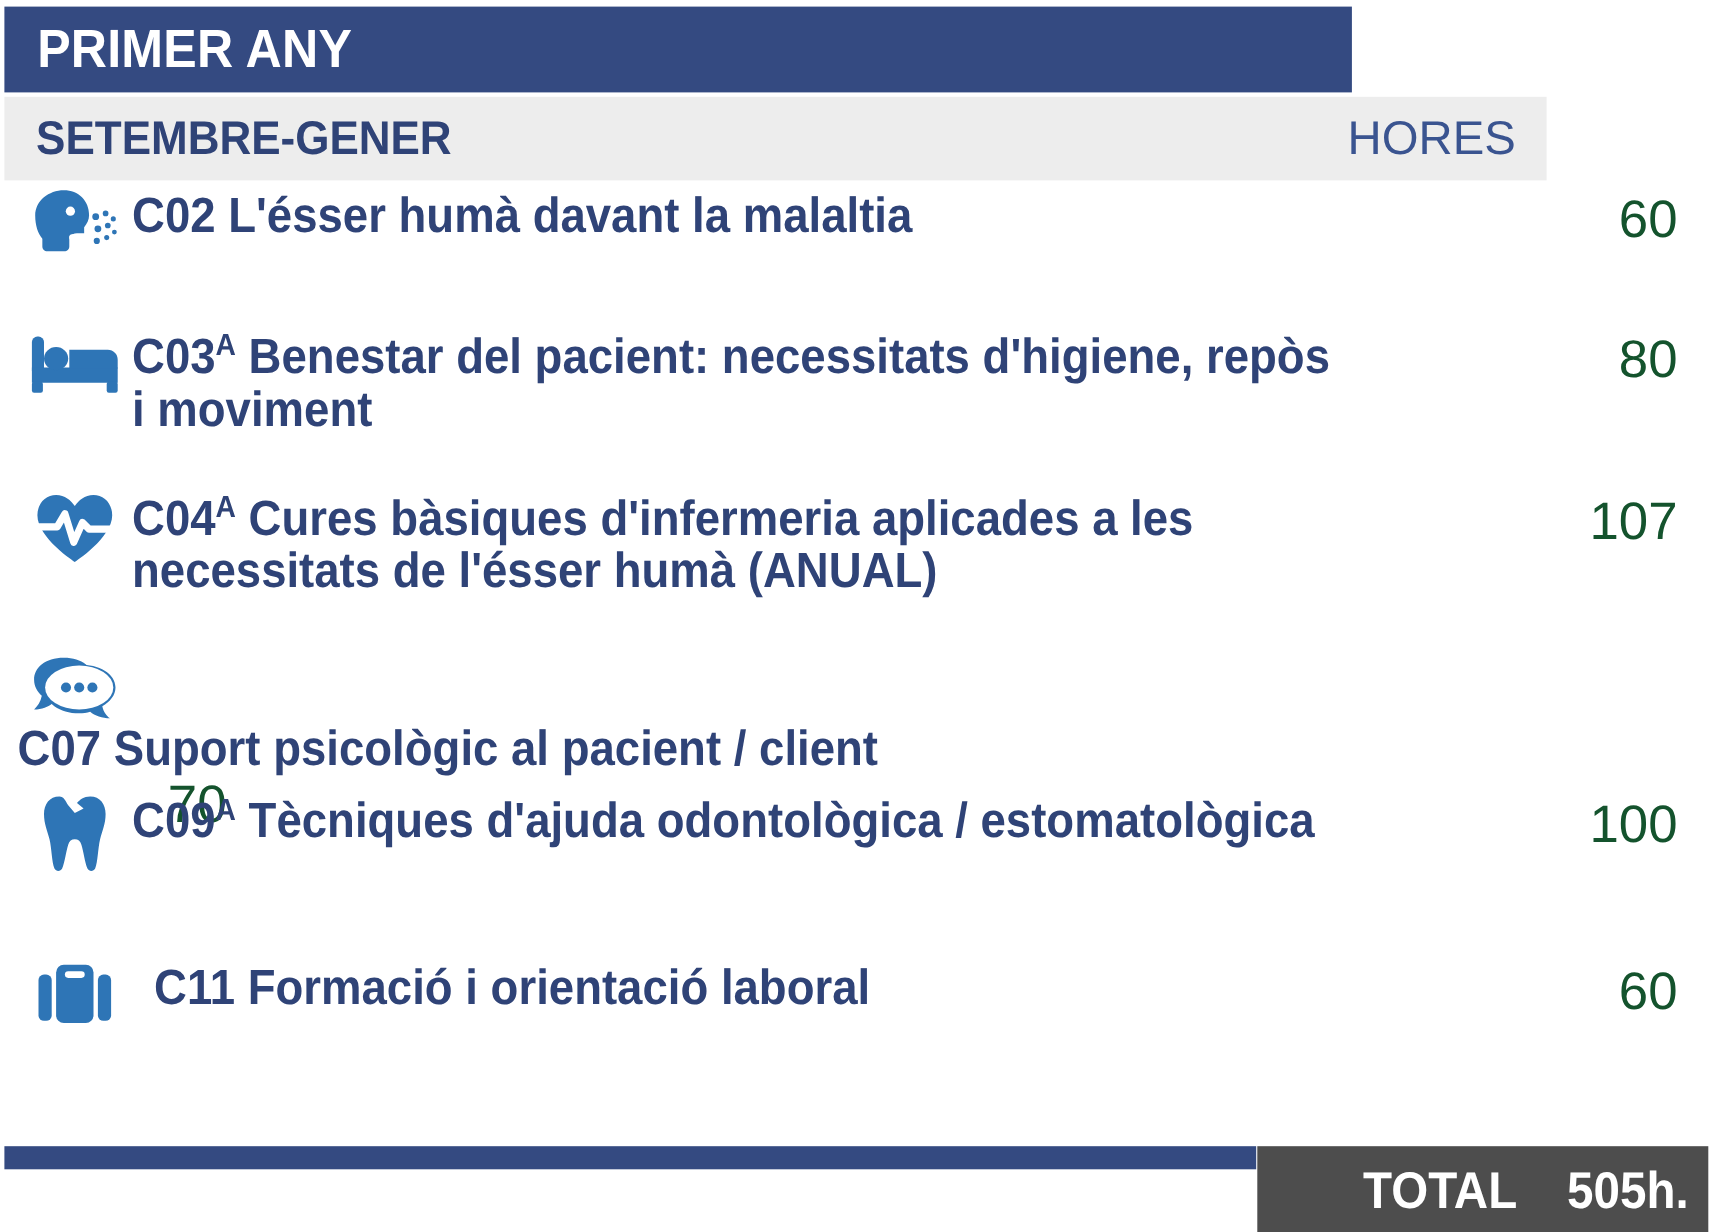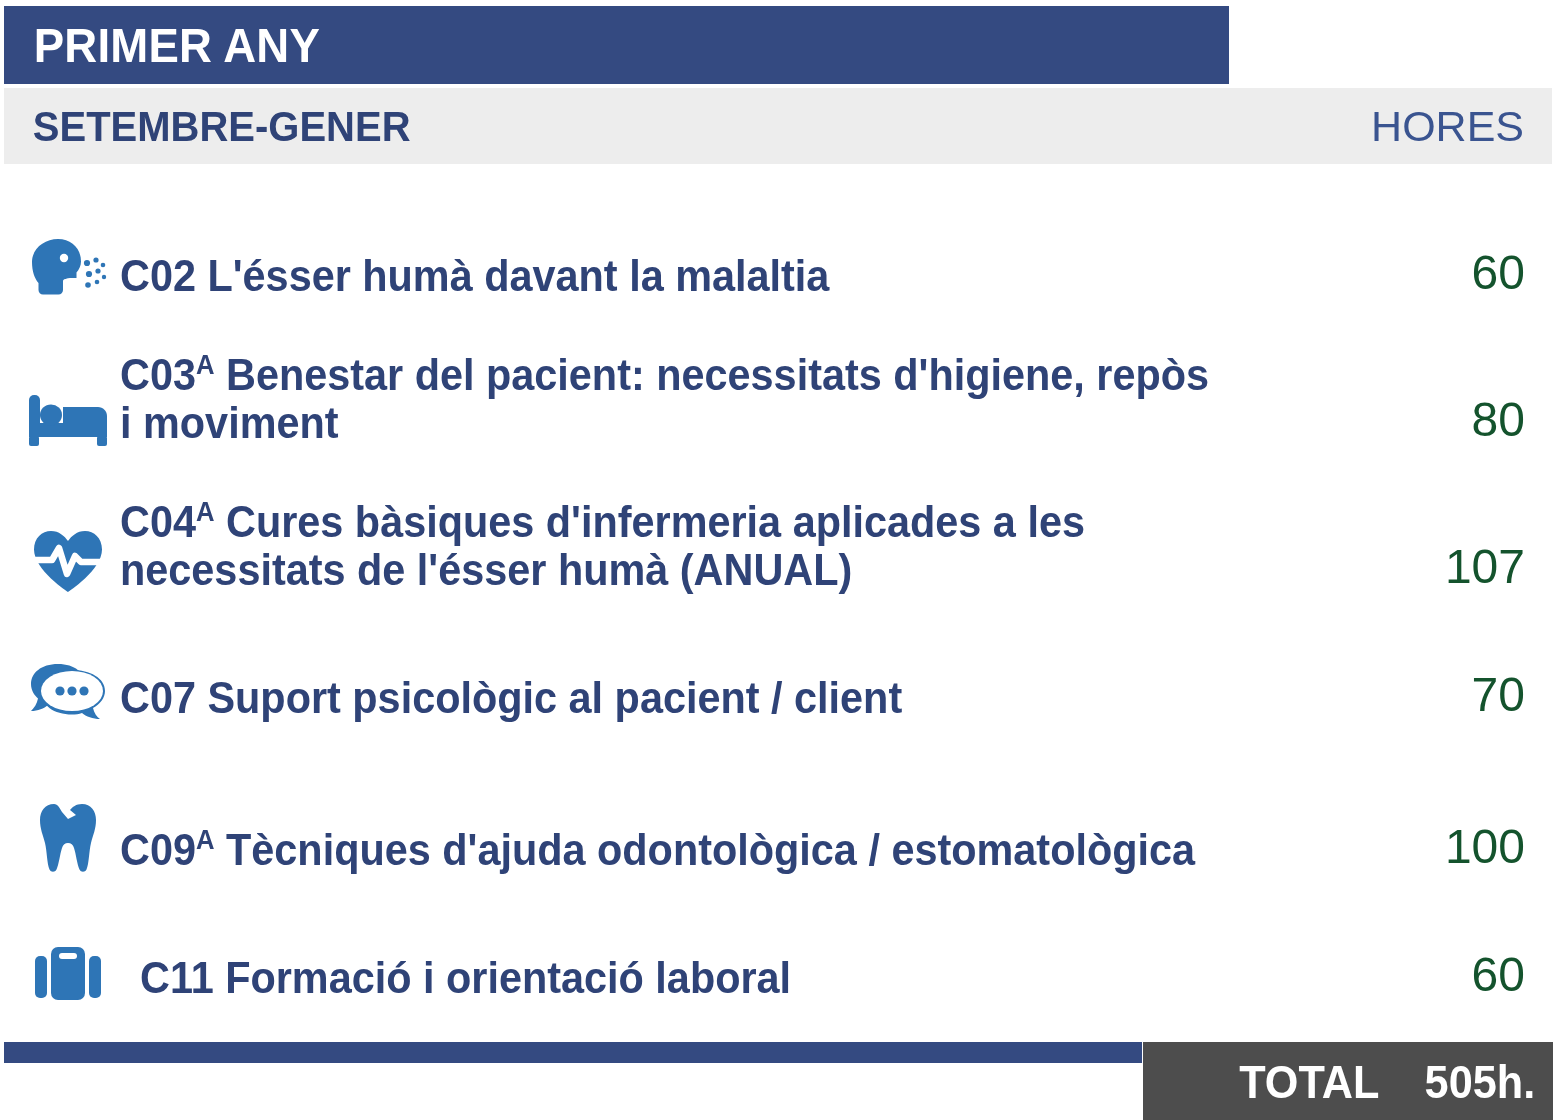--- a/index.html
+++ b/index.html
@@ -42,21 +42,21 @@
     transform: scaleX(0.93);
     transform-origin: left center;
     white-space: nowrap;
   }
 
   
   .sub-header {
     position: absolute;
     left: 4px;
     top: 88px;
-    width: 1548px;
+    width: 1402px;
     height: 76px;
     background: #EDEDED;
     display: flex;
     align-items: center;
     justify-content: space-between;
   }
   .sub-header .period {
     color: #2F4377;
     font-size: 43px;
     font-weight: 700;
@@ -78,30 +78,30 @@
     position: absolute;
     left: 4px;
     top: 172px;
     width: 1549px;
     height: 862px;
     display: flex;
     flex-direction: column;
   }
   .row {
     display: flex;
-    align-items: flex-end;
+    align-items: flex-start;
     width: 100%;
     box-sizing: border-box;
     padding-left: 12px;
     padding-right: 28px;
   }
   .row.r1 { height: 128px; }
   .row.r2 { height: 147px; }
   .row.r3 { height: 147px; }
-  .row.r4 { height: 128px; }
+  .row.r4 { height: 128px; flex-direction: column; }
   .row.r5 { height: 152px; }
   .row.r6 { height: 128px; gap: 20px; }
 
   .icon-cell {
     width: 104px;
     min-width: 104px;
     display: flex;
     align-items: center;
     justify-content: center;
   }

